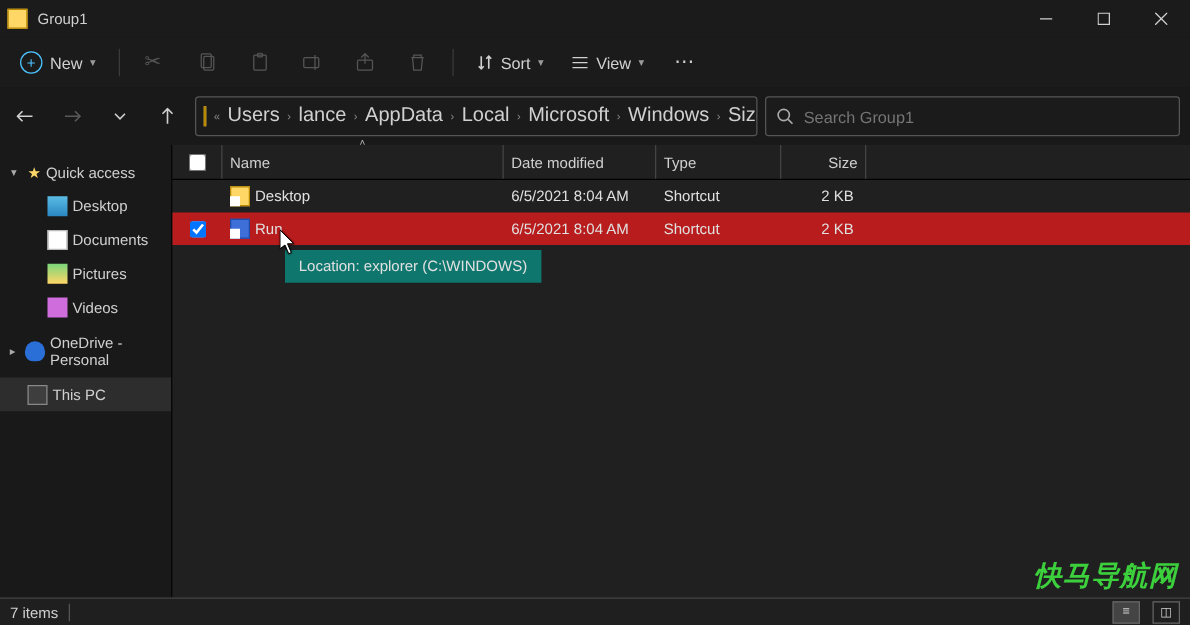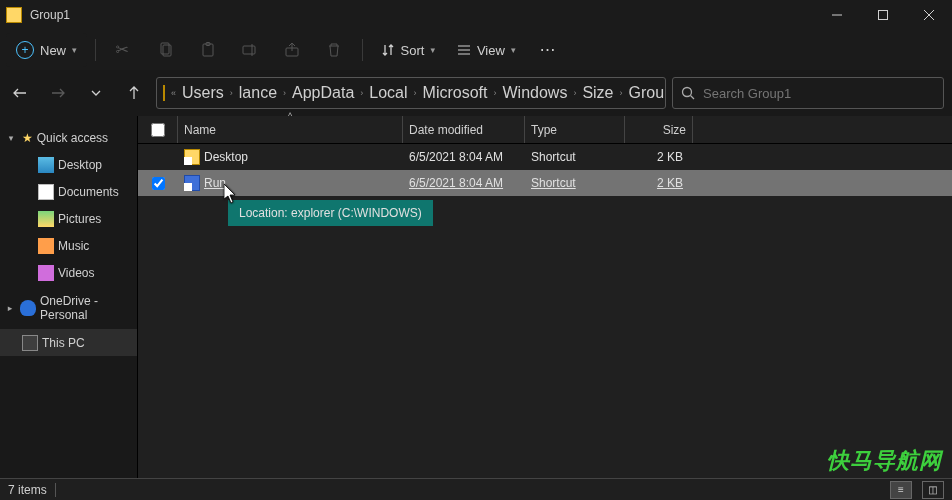--- a/index.html
+++ b/index.html
@@ -109,21 +109,21 @@
 }
 .address .sepchev { color:#888; font-size:9px; padding:0 2px; }
 .address .spacer { flex:1; }
 .address .dropbtn, .address .refreshbtn {
   width:28px; height:30px; display:flex; align-items:center; justify-content:center; color:#d0d0d0;
 }
 .address .refreshbtn { border-left:1px solid #555; }
 .address .dropbtn svg, .address .refreshbtn svg { width:12px; height:12px; }
 
 .searchbox {
-  width: 272px;
+  width: 332px;
   height: 32px;
   border: 1px solid #555;
   border-radius:3px;
   display:flex; align-items:center;
   padding:0 8px;
   background: #1b1b1b;
   gap:8px;
   justify-content:center;
 }
 .searchbox svg { width:14px; height:14px; color:#aaa; flex-shrink:0; }
@@ -195,21 +195,21 @@
 .col.name .sortind { position:absolute; top:-6px; left:50%; transform:translateX(-50%); font-size:8px; color:#bbb; }
 .col.mod  { width:122px; }
 .col.type { width:100px; }
 .col.size { width:68px; justify-content:flex-end; }
 .col.extra { flex:1; border-right:none; }
 
 .row {
   display:flex; align-items:center;
   height:26px; font-size:12px; color:#e0e0e0;
 }
-.row.selected { background:#737373;text-decoration:underline; }
+.row.selected { background:#b91c1c; }
 .row .col { border:none; }
 .row .col.check input { width:13px; height:13px; }
 .row .col.name { display:flex; align-items:center; gap:4px; }
 .row .col.size { padding-right:10px; }
 .shortcuticon {
   position:relative; width:16px; height:16px;
   background:#ffd767; border:1px solid #b98900;
 }
 .shortcuticon::after{
   content:""; position:absolute; left:-1px; bottom:-1px;
@@ -428,25 +428,20 @@
     </div>
     <div class="treeitem">
       <span class="expand"></span>
         <span class="ico doc"></span>
       <span>Documents</span>
     </div>
     <div class="treeitem">
       <span class="expand"></span>
         <span class="ico pic"></span>
       <span>Pictures</span>
-    </div>
-    <div class="treeitem">
-      <span class="expand"></span>
-        <span class="ico music"></span>
-      <span>Music</span>
     </div>
     <div class="treeitem">
       <span class="expand"></span>
         <span class="ico video"></span>
       <span>Videos</span>
     </div>
 
     <div class="treehead has-expand" style="margin-top:8px;">
       <span class="expand">▸</span>
       <span class="ico cloud"></span>

